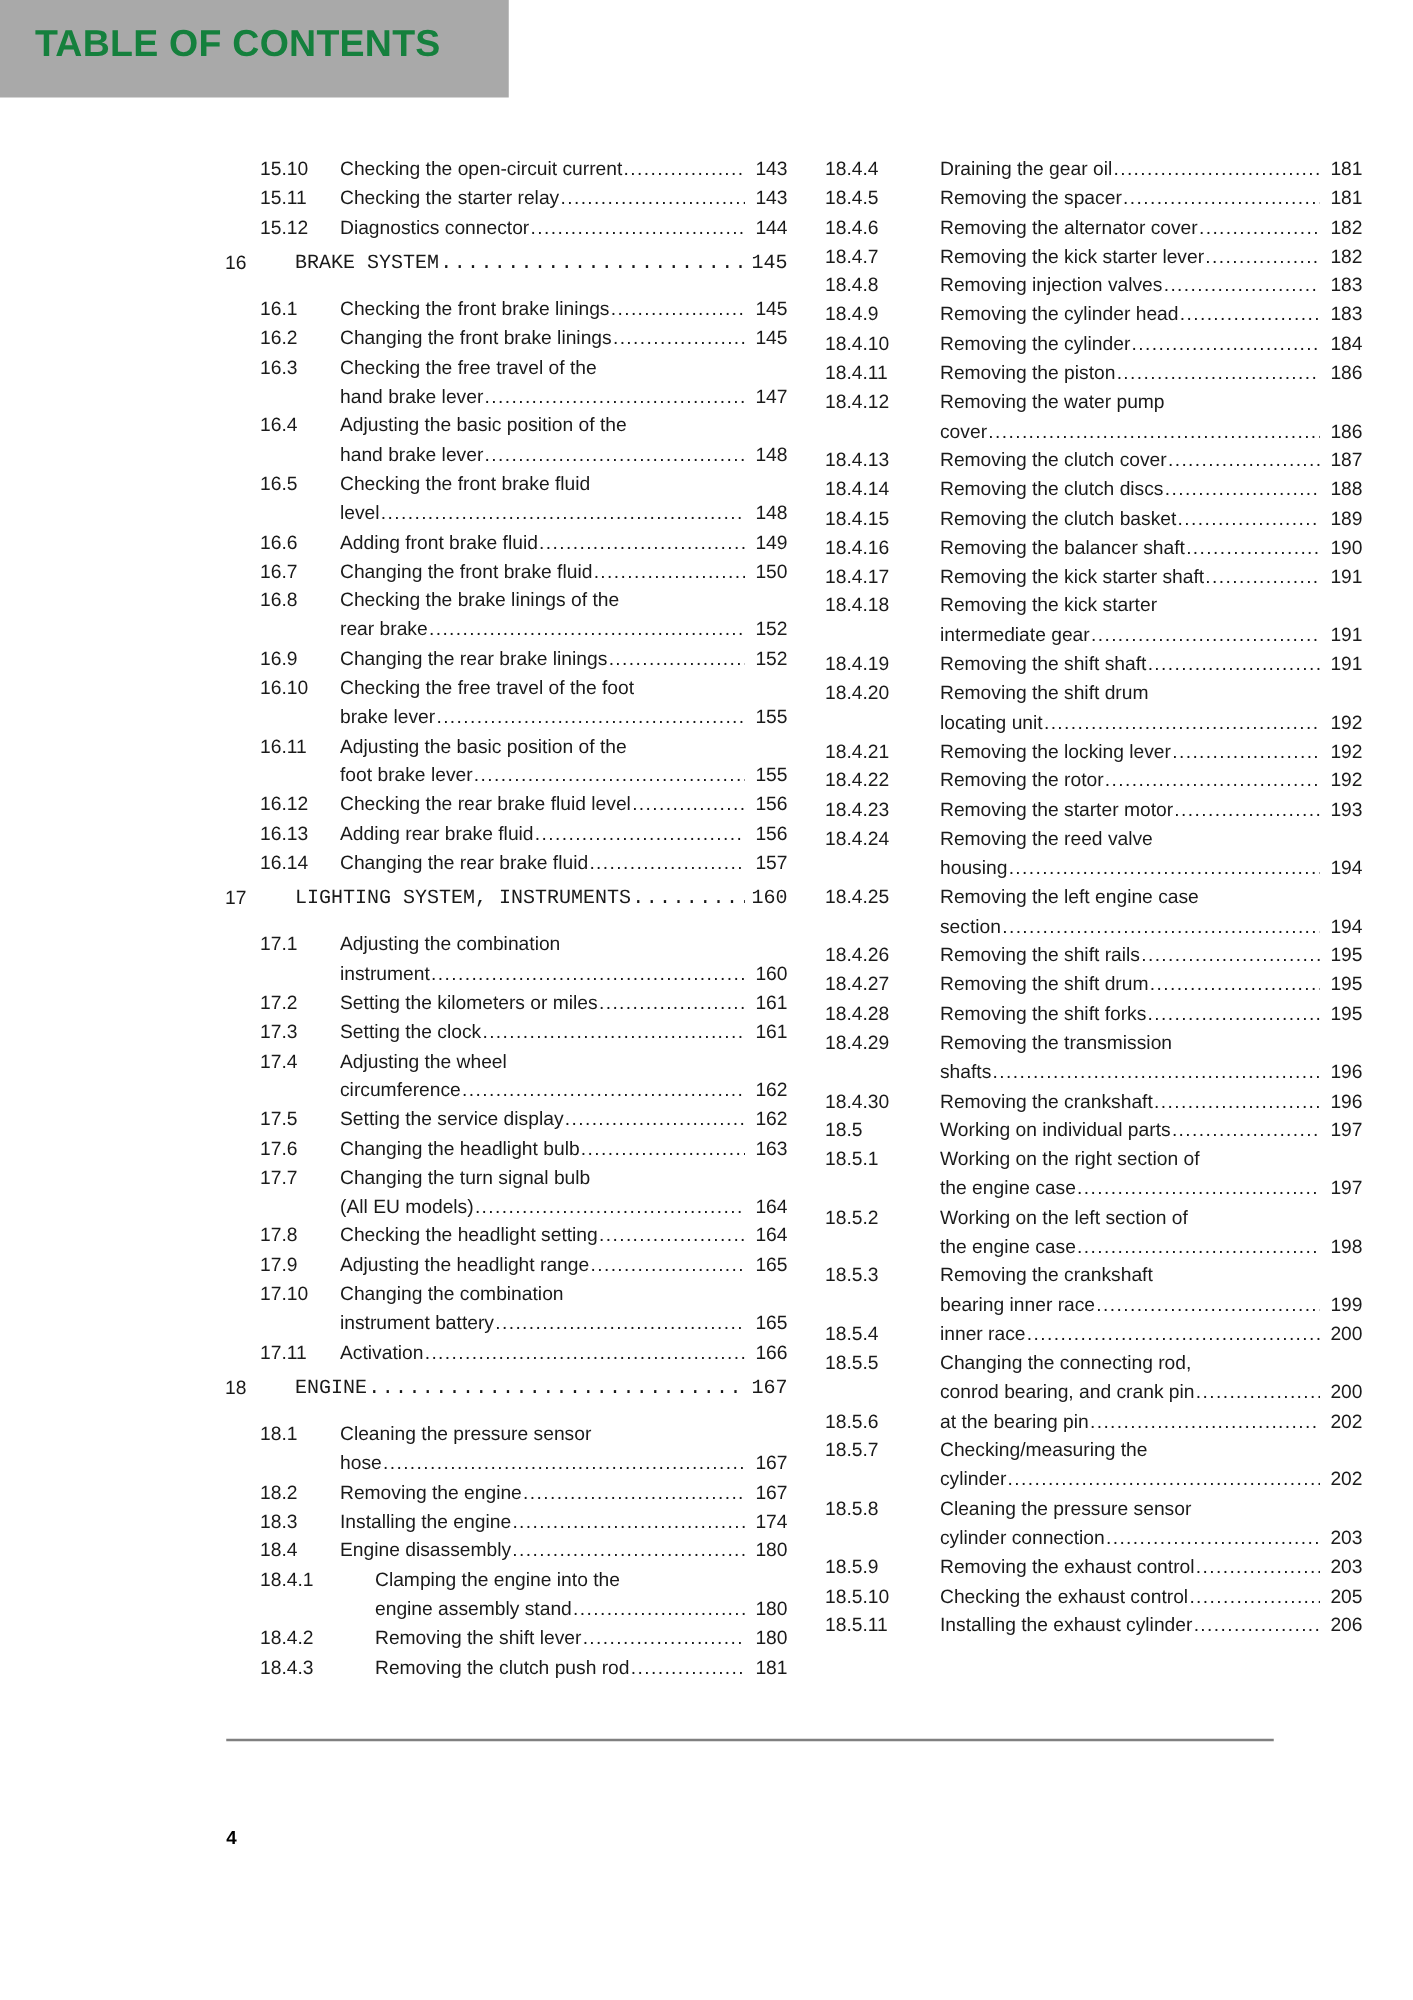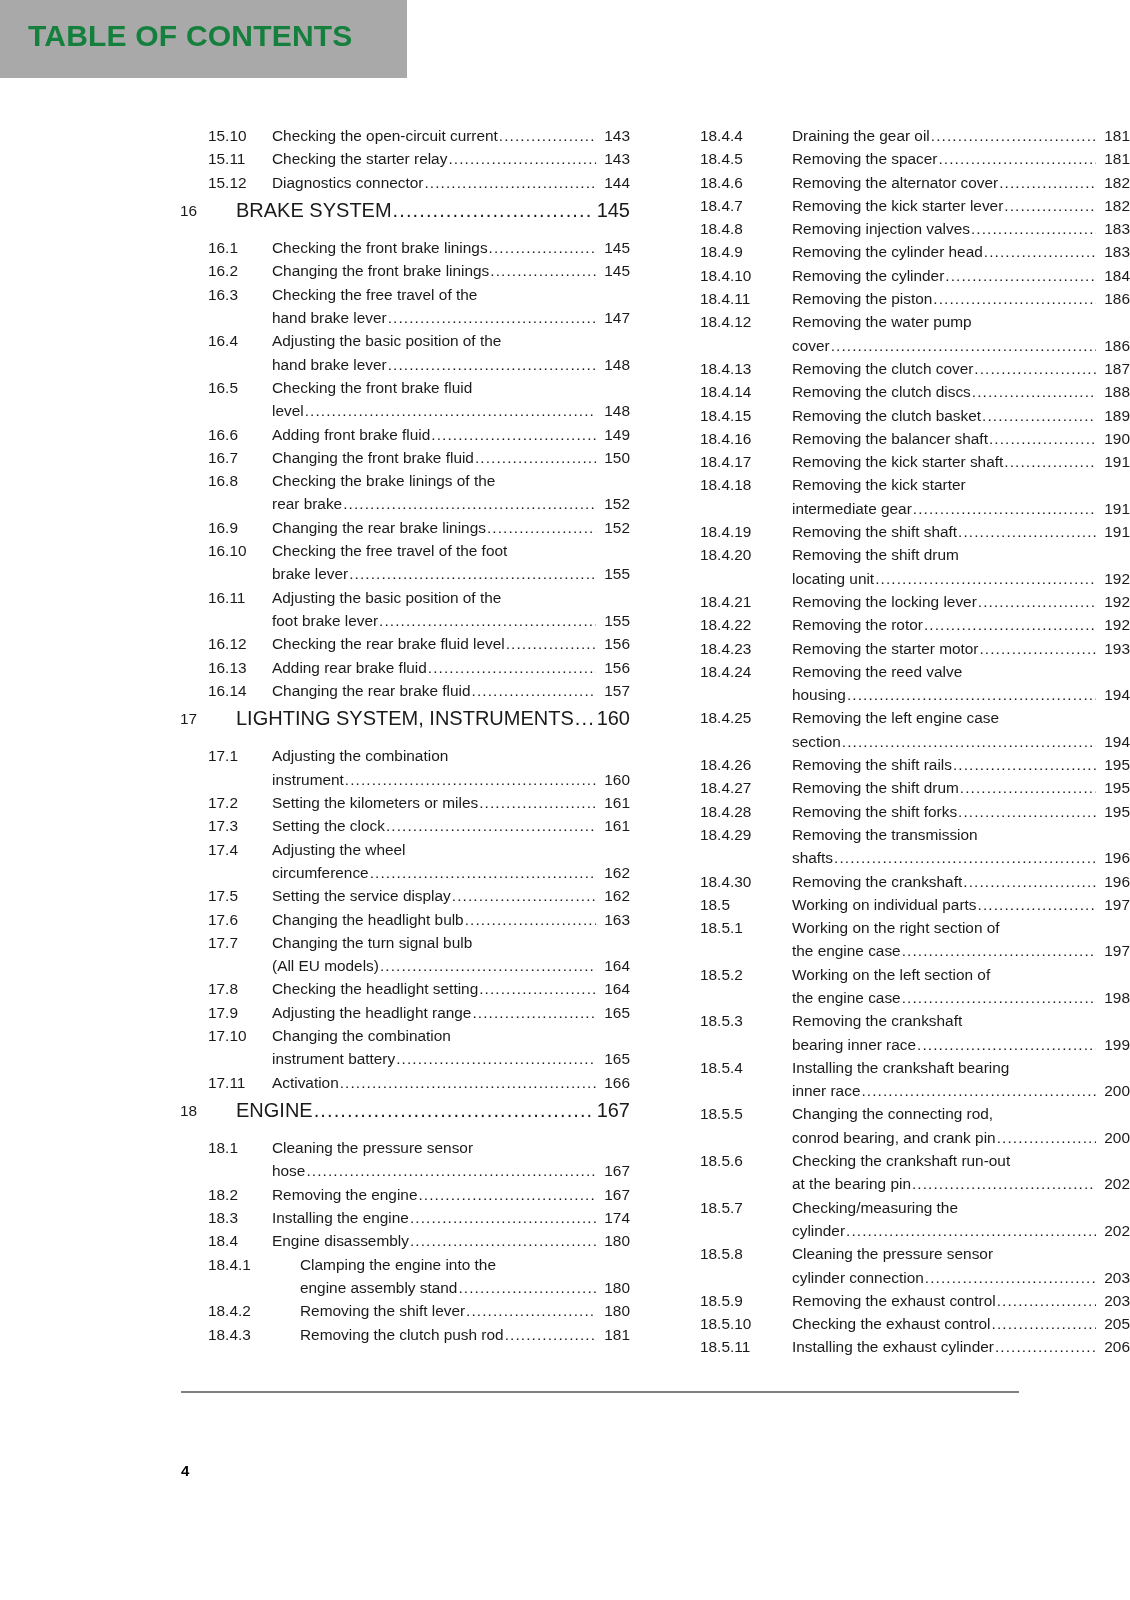--- a/index.html
+++ b/index.html
@@ -48,21 +48,21 @@
   }
   .toc-col {
     position: relative;
   }
   .toc-col.left {
     width: 450px;
     margin-left: 180px;
   }
   .toc-col.right {
     width: 430px;
-    margin-left: 70px;
+    margin-left: 30px;
   }
 
   
   .entry {
     display: flex;
     align-items: flex-start;
     font-size: 15.4px;
     line-height: 23.3px;
     color: #1a1a1a;
   }
@@ -75,21 +75,21 @@
     flex: 1 1 auto;
     min-width: 0;
   }
 
   
   .entry.lvl1 .num { width: 56px; }
   .entry.lvl2 .num { width: 64px; margin-left: 28px; }
   .entry.lvl3 .num { width: 92px; margin-left: 28px; }
 
   .entry.lvl1 { margin-top: 5px; margin-bottom: 14px; }
-  .entry.lvl1 .body { font-size: 20px; }
+  .entry.lvl1 .body { font-size: 16px; font-family: Liberation Mono, monospace; }
 
   
   .rcol .entry.lvl2 .num { width: 92px; margin-left: 0px; }
   .rcol .entry.lvl2 .body { padding-left: 0px; }
   .rcol .entry.lvl3 .num { width: 92px; margin-left: 0px; }
 
   
   .ln {
     display: flex;
     align-items: baseline;
@@ -895,23 +895,20 @@
             <div class="ln">
               <span class="txt">bearing inner race</span>
               <span class="leader">................................................................................................................................................................</span>
               <span class="pg">199</span>
             </div>
           </div>
         </div>
         <div class="entry lvl3">
           <div class="num">18.5.4</div>
           <div class="body">
-            <div class="ln plain">
-              <span class="txt">Installing the crankshaft bearing</span>
-            </div>
             <div class="ln">
               <span class="txt">inner race</span>
               <span class="leader">................................................................................................................................................................</span>
               <span class="pg">200</span>
             </div>
           </div>
         </div>
         <div class="entry lvl3">
           <div class="num">18.5.5</div>
           <div class="body">
@@ -921,23 +918,20 @@
             <div class="ln">
               <span class="txt">conrod bearing, and crank pin</span>
               <span class="leader">................................................................................................................................................................</span>
               <span class="pg">200</span>
             </div>
           </div>
         </div>
         <div class="entry lvl3">
           <div class="num">18.5.6</div>
           <div class="body">
-            <div class="ln plain">
-              <span class="txt">Checking the crankshaft run-out</span>
-            </div>
             <div class="ln">
               <span class="txt">at the bearing pin</span>
               <span class="leader">................................................................................................................................................................</span>
               <span class="pg">202</span>
             </div>
           </div>
         </div>
         <div class="entry lvl3">
           <div class="num">18.5.7</div>
           <div class="body">

